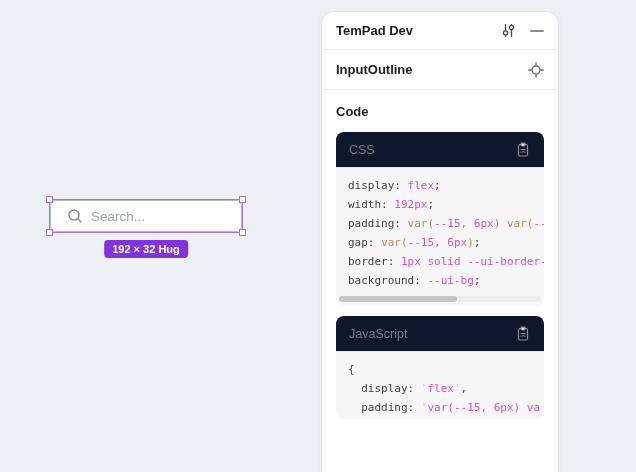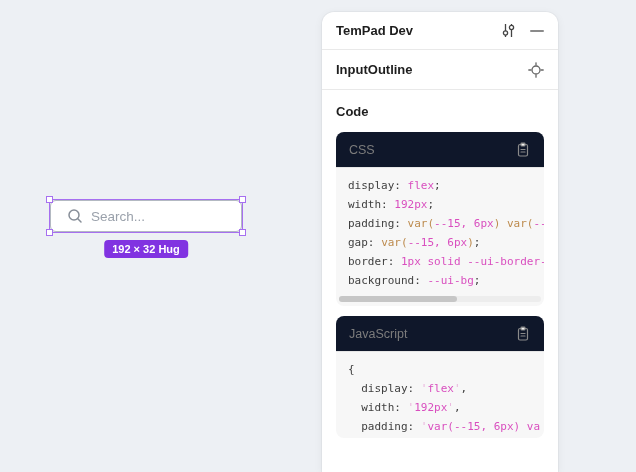--- a/index.html
+++ b/index.html
@@ -215,18 +215,17 @@
               <rect x="6" y="1.2" width="4" height="2.8" rx="0.8" fill="#f1f1f1"></rect>
               <line x1="6" y1="7.5" x2="10" y2="7.5"></line>
               <line x1="6" y1="10" x2="10" y2="10"></line>
             </svg>
           </span>
         </button>
       </div>
       <div class="code-body">
           <div class="code-line"><span class="tk-pl">{</span></div>
           <div class="code-line"><span class="tk-pl">  display: </span><span class="tk-qt">'</span><span class="tk-val">flex</span><span class="tk-qt">'</span><span class="tk-pl">,</span></div>
-          <div class="code-line"><span class="tk-pl">  width: </span><span class="tk-qt">'</span><span class="tk-val">192px</span><span class="tk-qt">'</span><span class="tk-pl">,</span></div>
           <div class="code-line"><span class="tk-pl">  padding: </span><span class="tk-qt">'</span><span class="tk-val">var(--15, 6px) va</span></div>
         </div>
     </div>
   </div>
 </div>
 
 </body></html>

